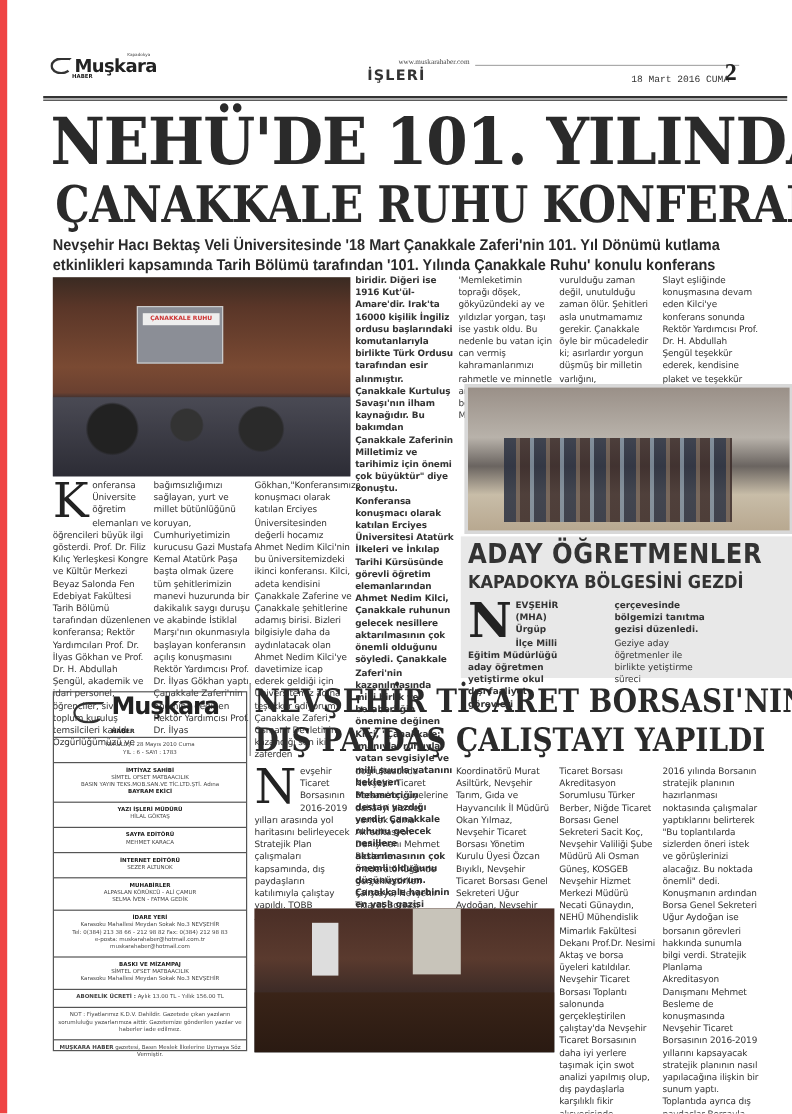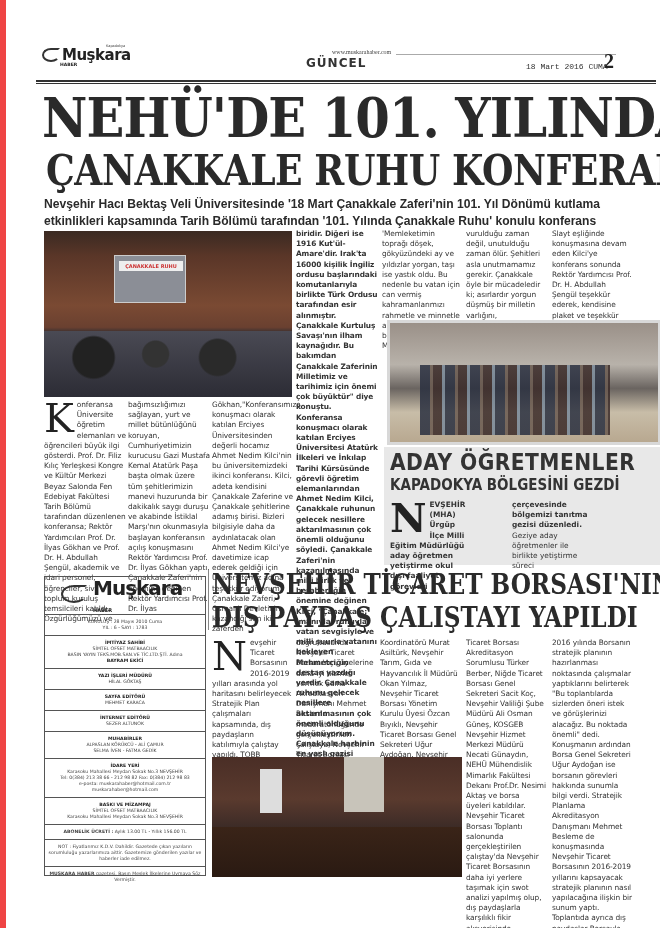--- a/index.html
+++ b/index.html
@@ -88,21 +88,21 @@
 
   <div class="masthead">
     <div class="logo">
       <span class="logo-swoosh"></span>
       <span class="logo-word">Muşkara</span>
     </div>
     <span class="logo-kap">Kapadokya</span>
     <span class="logo-sub">HABER</span>
     <span class="url">www.muskarahaber.com</span>
     <span class="url-rule"></span>
-    <span class="section">GÜNCEL</span>
+    <span class="section">İŞLERİ</span>
     <span class="date">18 Mart 2016 CUMA</span>
     <span class="pagenum">2</span>
   </div>
   <div class="mast-rule1"></div>
   <div class="mast-rule2"></div>
 
   <div class="h1a">NEHÜ'DE 101. YILINDA</div>
   <div class="h1b">ÇANAKKALE RUHU KONFERANSI</div>
   <div class="deck">Nevşehir Hacı Bektaş Veli Üniversitesinde '18 Mart Çanakkale Zaferi'nin 101. Yıl Dönümü kutlama etkinlikleri kapsamında Tarih Bölümü tarafından '101. Yılında Çanakkale Ruhu' konulu konferans düzenlendi.</div>
 

